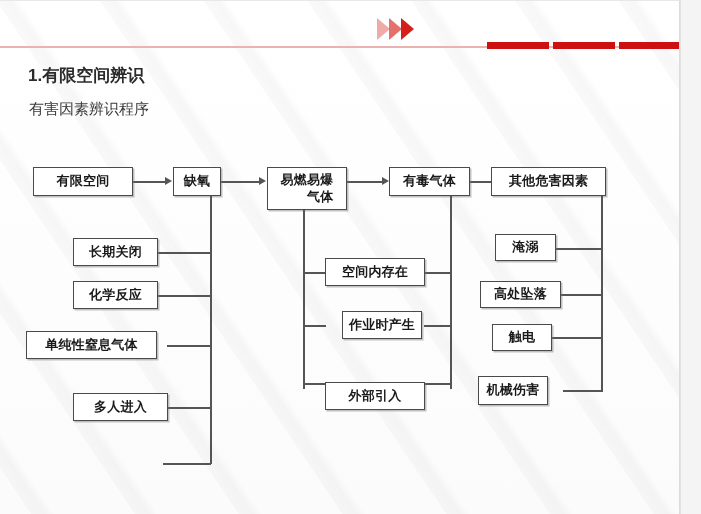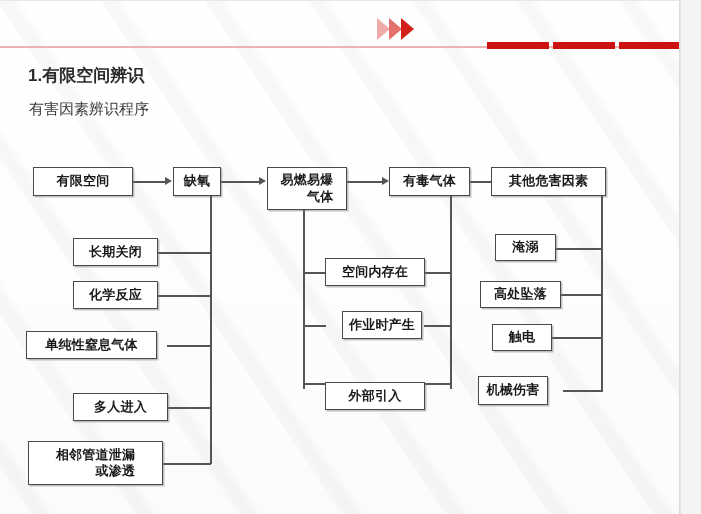--- a/index.html
+++ b/index.html
@@ -212,22 +212,20 @@
     <div class="line hline" style="left:163px; top:463px; width:48px;"></div>
 
     <div class="node" style="left:73px;  top:281px; width:85px;  height:28px;">化学反应</div>
 
     <div class="node" style="left:73px;  top:238px; width:85px;  height:28px;">长期关闭</div>
 
     <div class="node" style="left:26px;  top:331px; width:131px; height:28px;">单纯性窒息气体</div>
 
     <div class="node" style="left:73px;  top:393px; width:95px;  height:28px;">多人进入</div>
 
-    <div class="node" style="left:28px;  top:441px; width:135px; height:44px; white-space:pre-line;">相邻管道泄漏
-或渗透</div>
 
     <div class="line vline" style="left:303px; top:210px; height:179px;"></div>
 
     <div class="line vline" style="left:450px; top:196px; height:193px;"></div>
 
     <div class="line hline" style="left:303px; top:272px; width:23px;"></div>
     <div class="line hline" style="left:303px; top:325px; width:23px;"></div>
     <div class="line hline" style="left:303px; top:383px; width:23px;"></div>
 
     <div class="line hline" style="left:424px; top:272px; width:27px;"></div>

